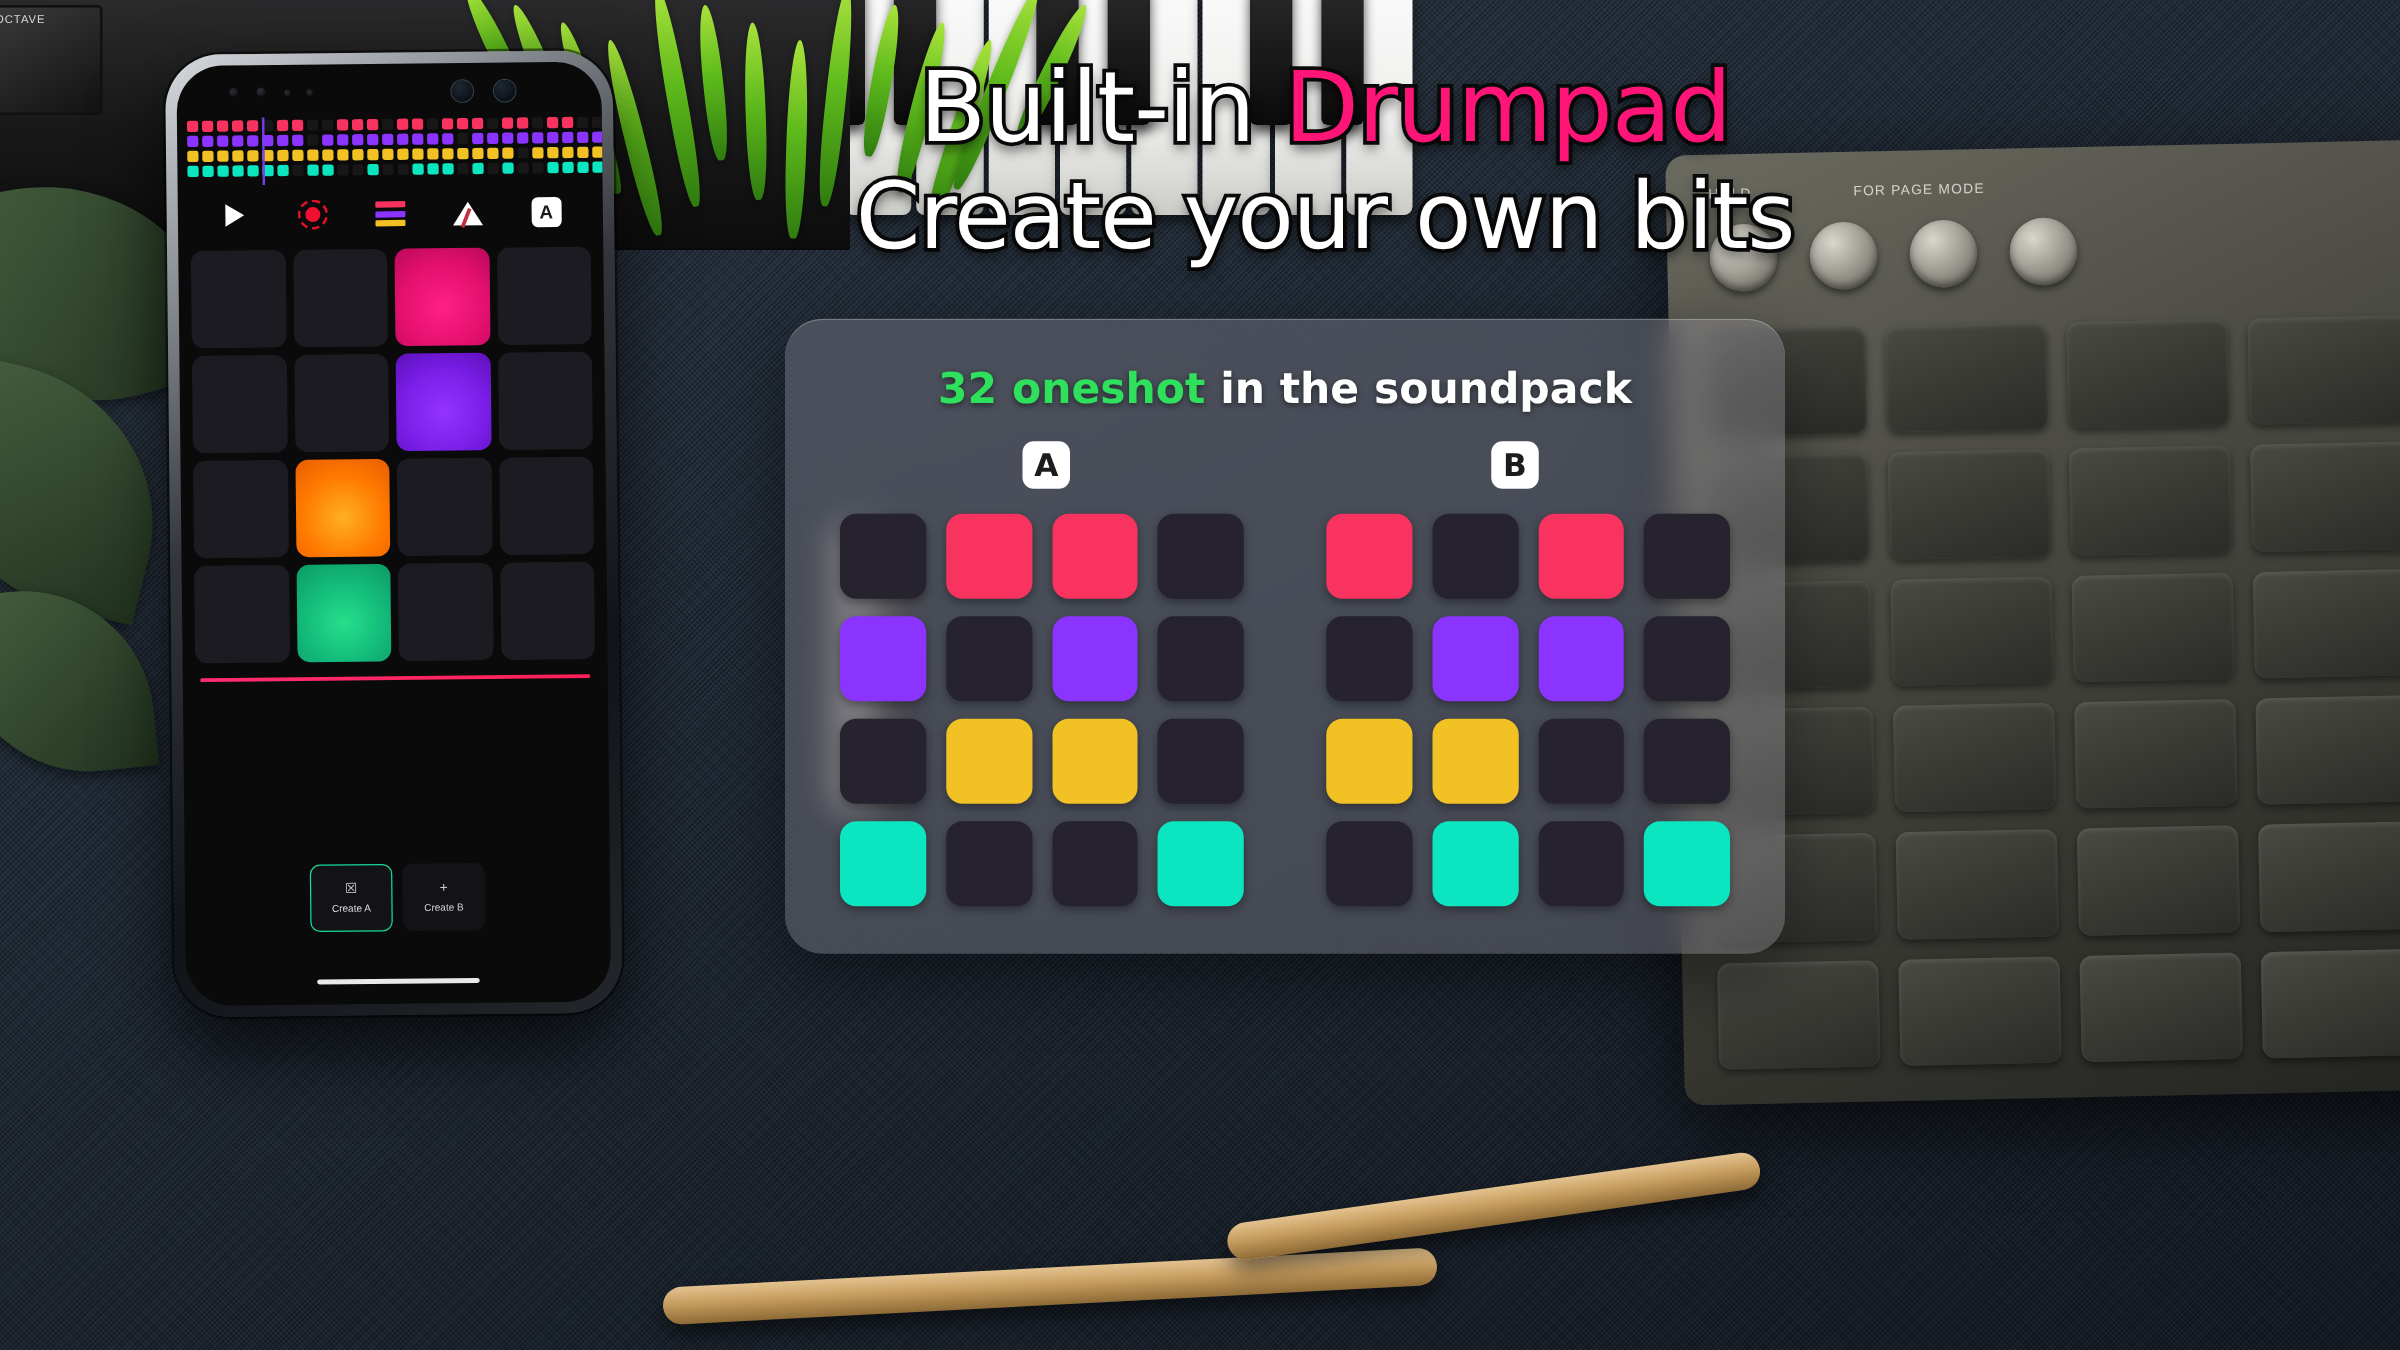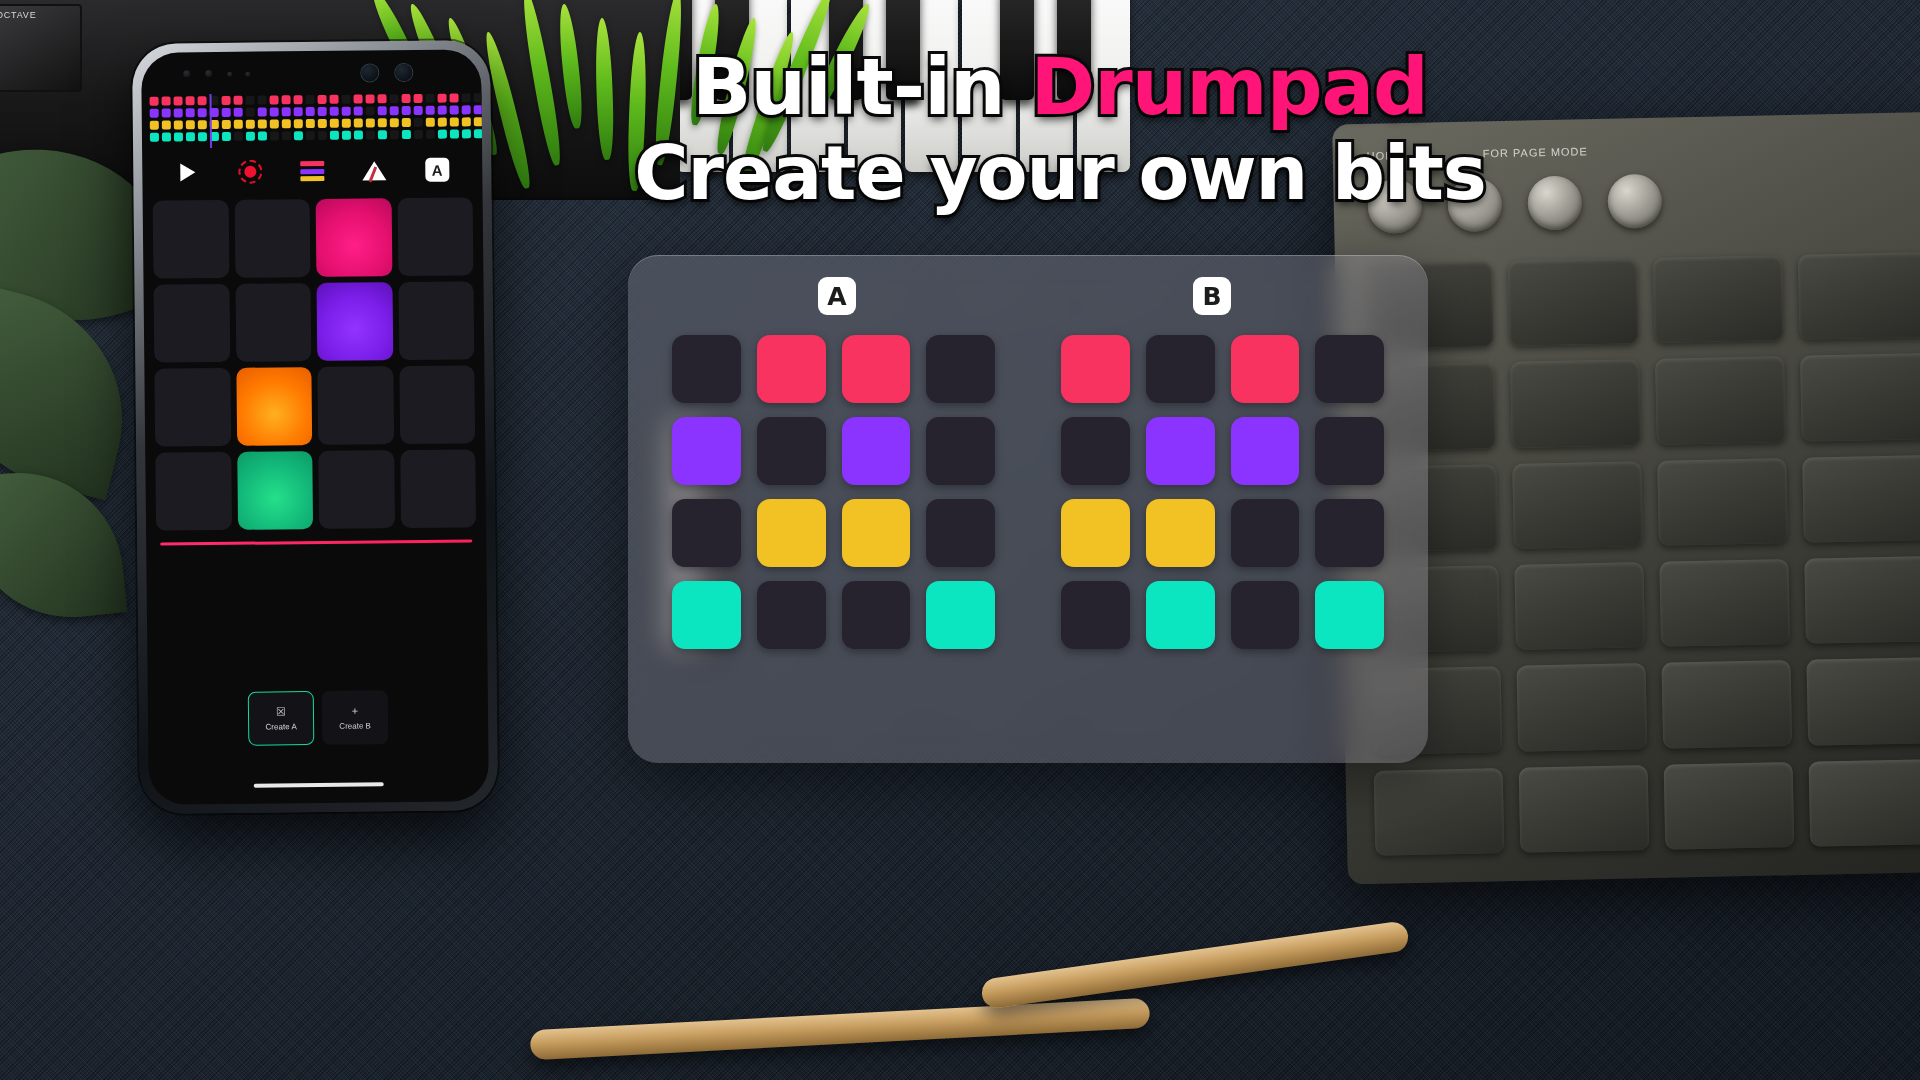--- a/index.html
+++ b/index.html
@@ -212,21 +212,21 @@
     width:130px; height:4px; border-radius:3px; background:#e9e9ec;
   }
 
   
   #headlines{
     position:absolute; left:580px; top:48px; width:960px; text-align:center;
     pointer-events:none;
   }
   .hl{
     font-family:"DejaVu Sans", sans-serif;
-    font-weight:bold; color:#fff; line-height:1.0;
+    font-weight:normal; color:#fff; line-height:1.0;
     -webkit-text-stroke:6px #0b0b0b;
     paint-order:stroke fill;
     text-shadow:0 5px 10px rgba(0,0,0,.75);
     letter-spacing:-1px;
   }
   .hl1{ font-size:78px; }
   .hl2{ font-size:74px; margin-top:10px; }
   .hl-accent{ color:#ff1478; }
 
   
@@ -576,20 +576,23 @@
 </div>
 
 <div id="headlines">
   <div class="hl hl1">
     <span>Built-in </span><span class="hl-accent">Drumpad</span>
   </div>
   <div class="hl hl2">Create your own bits</div>
 </div>
 
 <div id="overlay">
+  <div class="ov-title">
+    <span class="num">32 oneshot</span><span> in the soundpack</span>
+  </div>
 
   <div class="ab-row">
     <div class="ab-badge a">A</div>
     <div class="ab-badge b">B</div>
   </div>
 
   <div class="ov-grid" id="ov-grid">
       <div class="ov-pad"></div>
       <div class="ov-pad red"></div>
       <div class="ov-pad red"></div>

